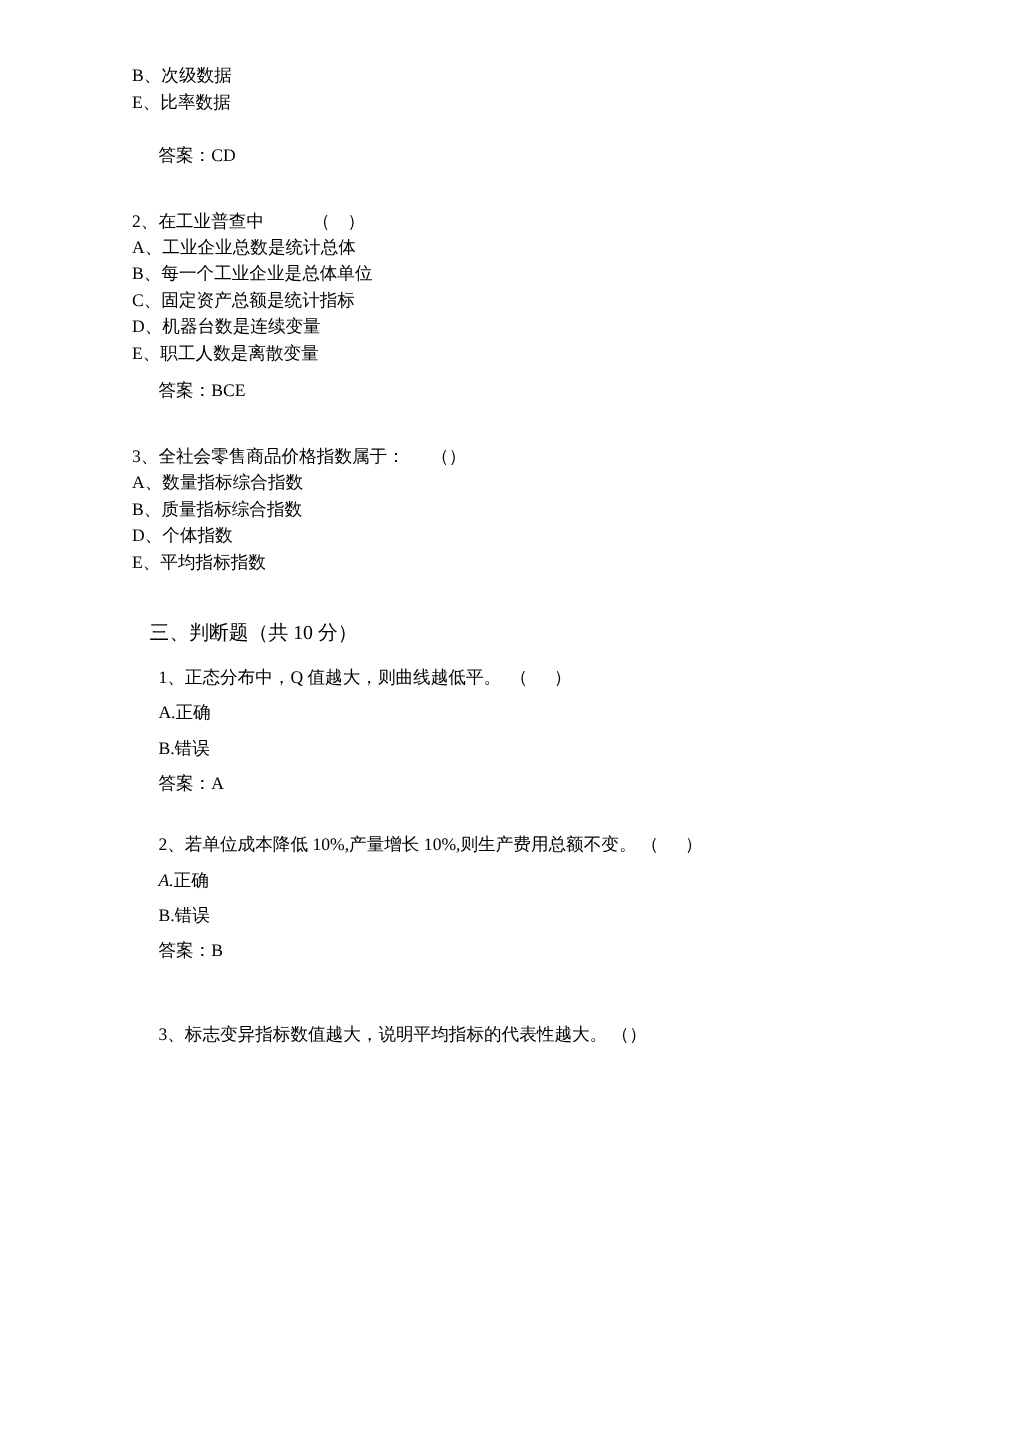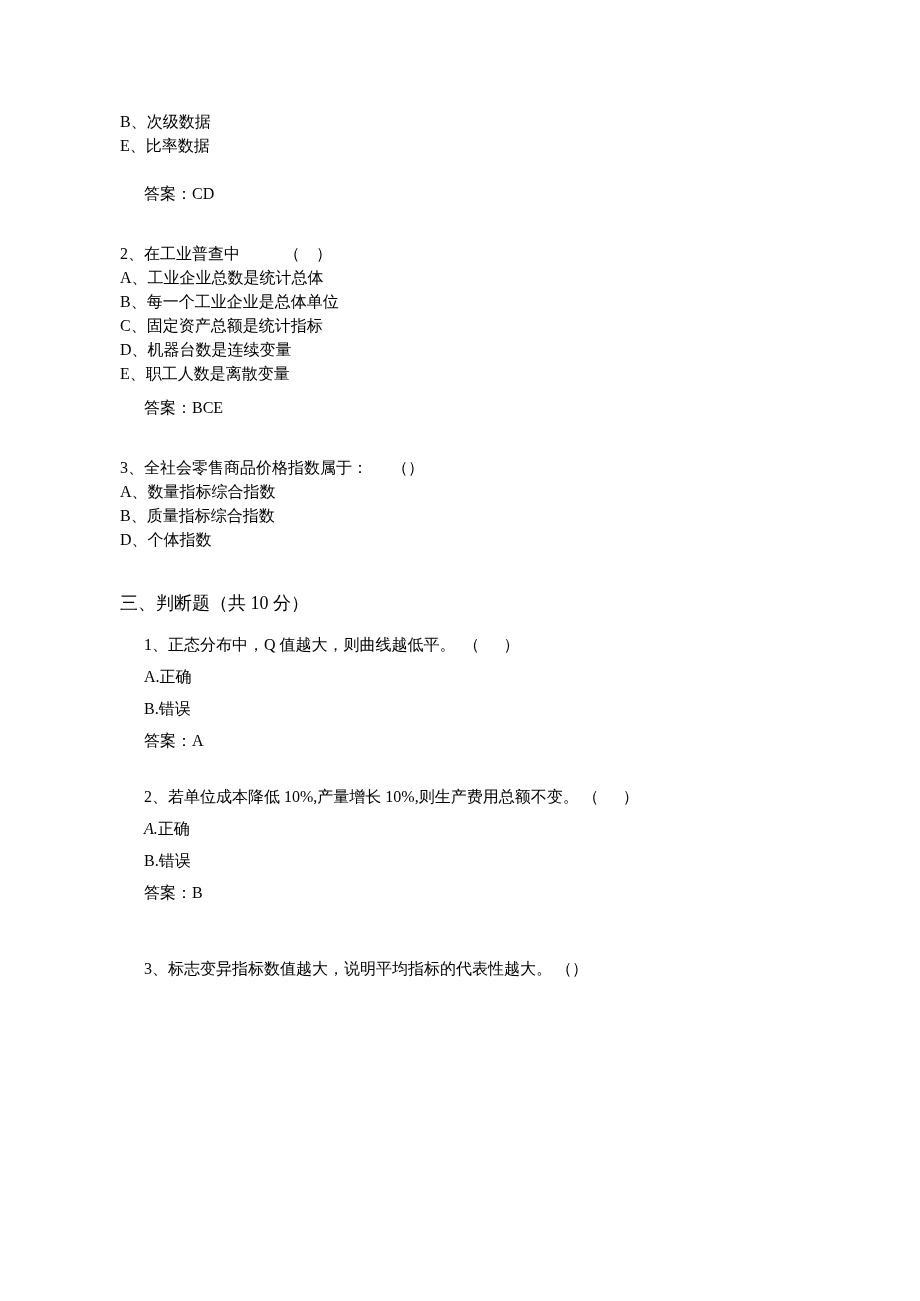--- a/index.html
+++ b/index.html
@@ -7,33 +7,34 @@
     padding: 0;
     background: #ffffff;
     font-family: "SimSun", "宋体", serif;
     font-size: 16px;
     color: #000;
     width: 920px;
     height: 1301px;
     box-sizing: border-box;
   }
   .page {
-    padding: 110px 120px 0 120px;
+    padding: 58px 120px 0 120px;
     line-height: 1.5;
   }
   .line {
     white-space: pre;
   }
   .answer-indent {
     padding-left: 24px;
   }
   .section-heading {
     font-size: 18px;
     margin-top: 28px;
     margin-bottom: 16px;
+    margin-left: 16px;
   }
   .spacer-sm { height: 10px; }
   .spacer-md { height: 24px; }
   .spacer-lg { height: 36px; }
   .tf-block .line {
     margin-bottom: 8px;
   }
   .tf-block {
     padding-left: 24px;
   }
@@ -64,20 +65,21 @@
   <div class="spacer-sm"></div>
   <div class="line answer-indent">答案：BCE</div>
 
   <div class="spacer-lg"></div>
 
   <div class="line">3、全社会零售商品价格指数属于：      （）</div>
   <div>
     <div class="line">A、数量指标综合指数</div>
     <div class="line">B、质量指标综合指数</div>
     <div class="line">D、个体指数</div>
+    <div class="line">E、平均指标指数</div>
   </div>
   <div class="spacer-sm"></div>
 
   <div class="section-heading">三、判断题（共 10 分）</div>
 
   <div class="tf-block">
     <div class="line">1、正态分布中，Q 值越大，则曲线越低平。  （      ）</div>
     <div class="line">A.正确</div>
     <div class="line">B.错误</div>
     <div class="line">答案：A</div>

